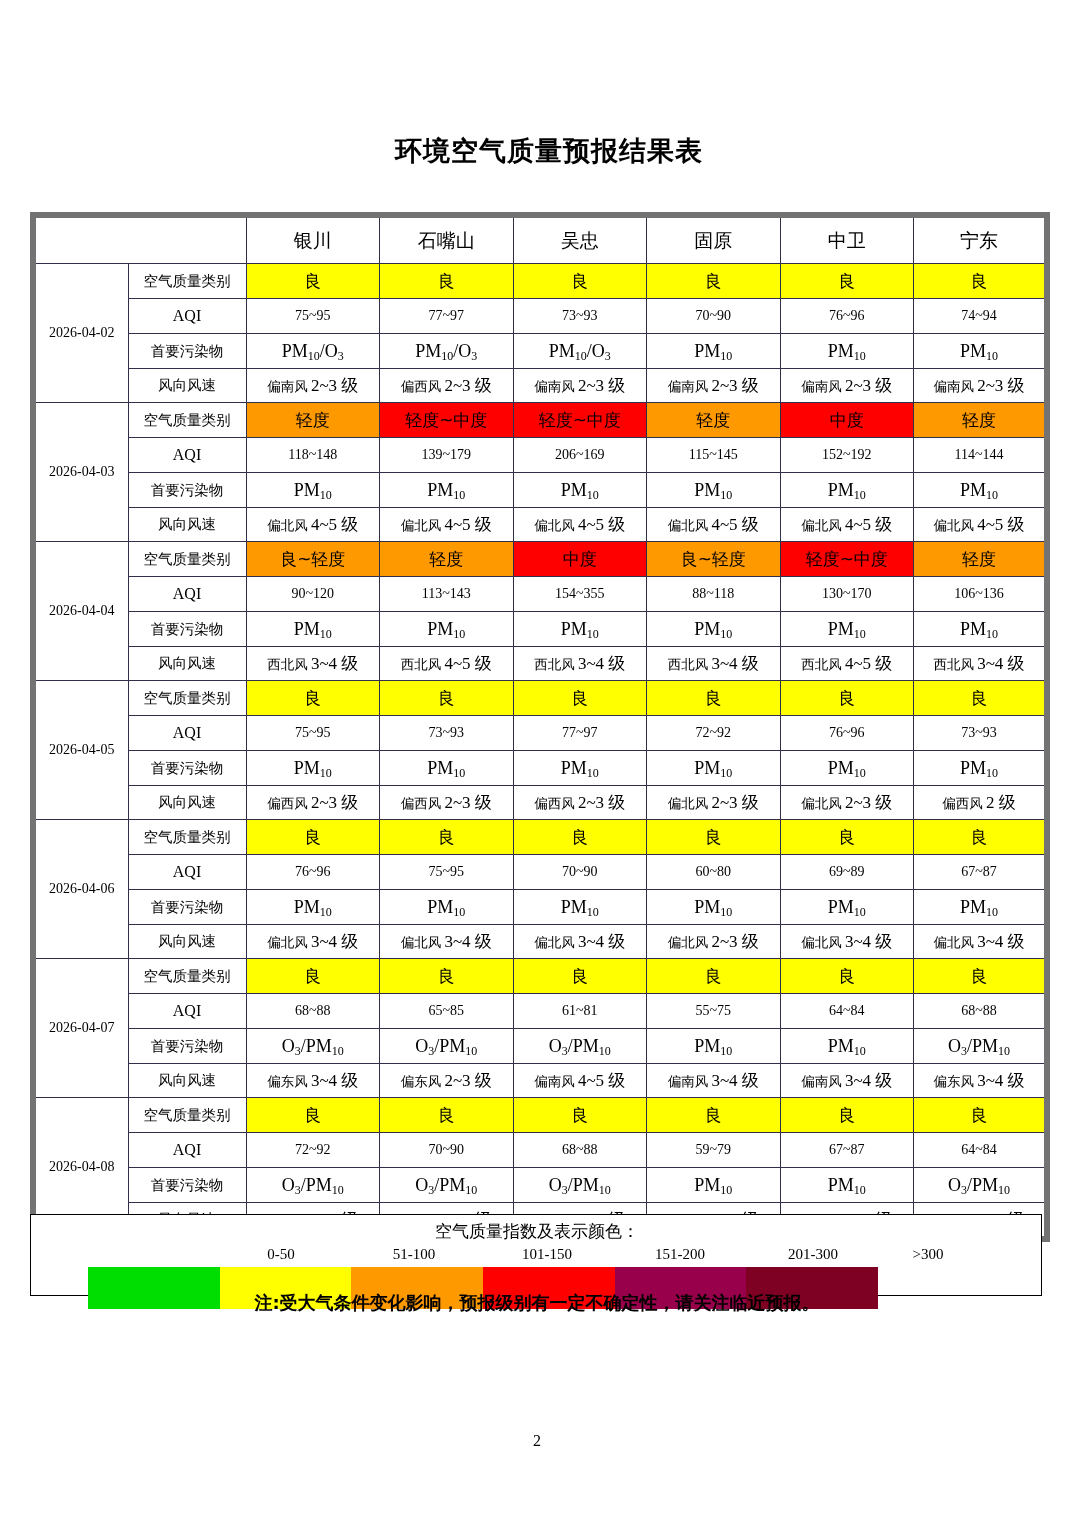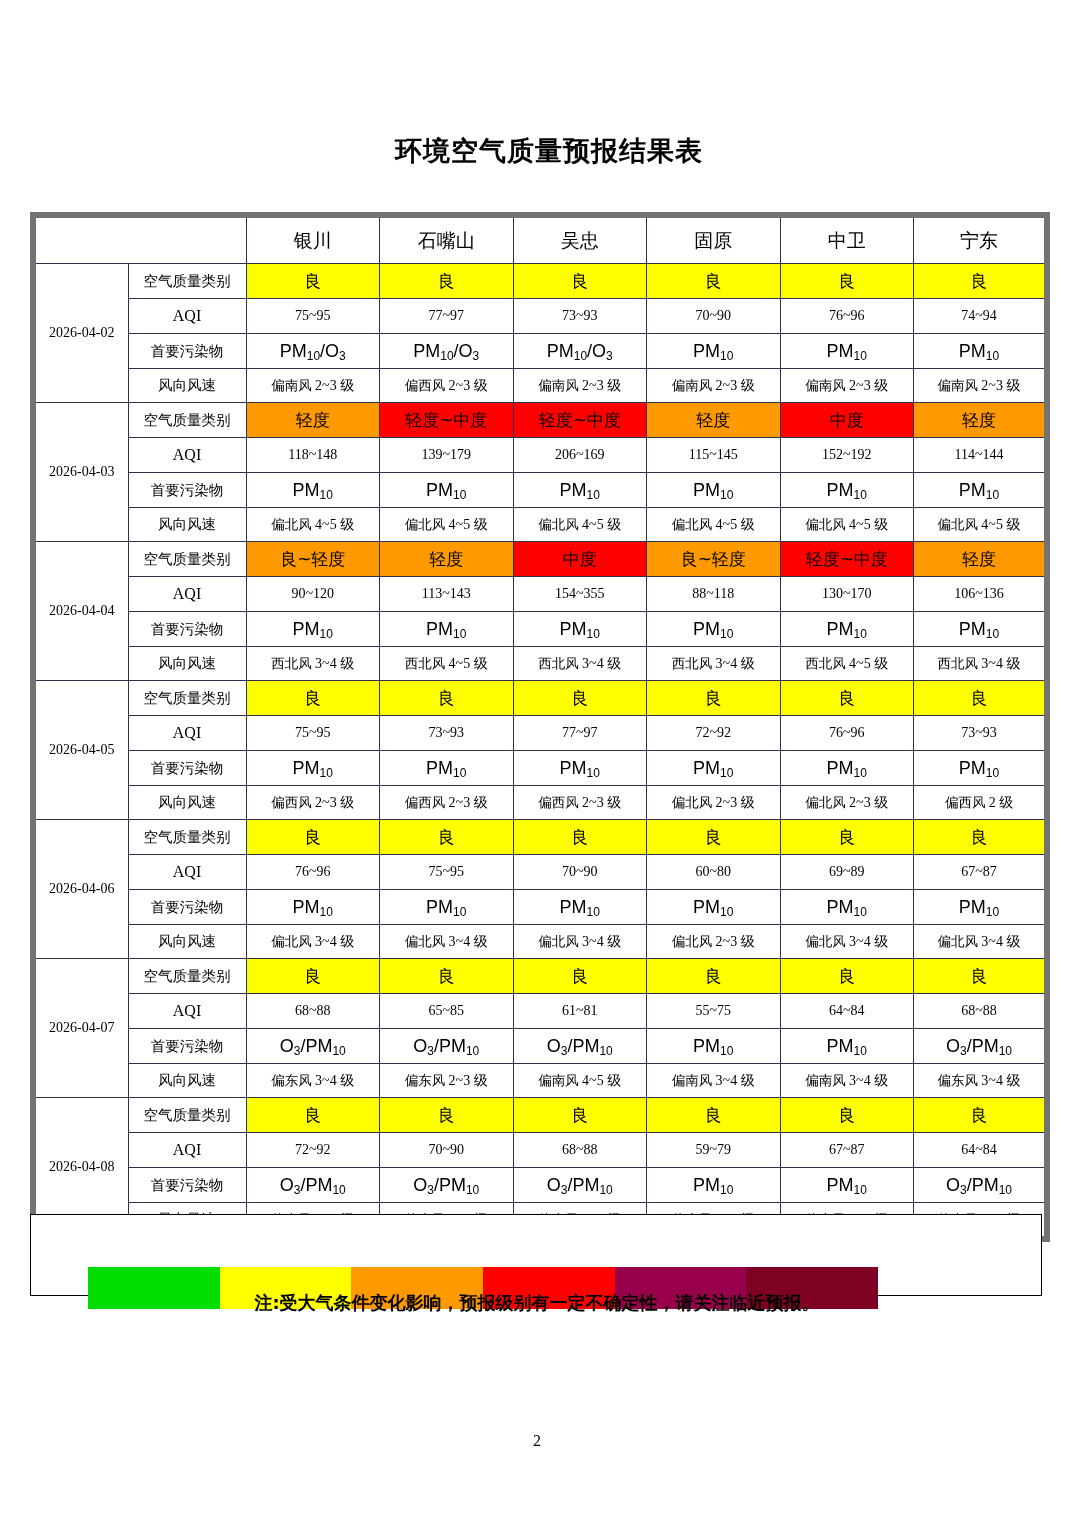--- a/index.html
+++ b/index.html
@@ -92,39 +92,39 @@
   .cat-cell {
     font-family: "DejaVu Sans", "Liberation Sans", sans-serif;
     font-size: 17px;
     color: #000;
   }
   .aqi-cell {
     font-family: "Liberation Serif", serif;
     font-size: 14px;
   }
   .pol-cell {
-    font-family: Liberation Sans, sans-serif;
+    font-family: Liberation Serif, serif;
     font-size: 18px;
   }
   .pol-cell sub {
     font-size: 12px;
     vertical-align: baseline;
     position: relative;
     top: 3px;
   }
   .wind-cell {
     font-size: 13px;
   }
   .wind-cell .wd {
     font-family: "DejaVu Sans", "Liberation Sans", sans-serif;
     font-size: 13.5px;
   }
   .wind-cell .ws {
     font-family: "Liberation Serif", serif;
-    font-size: 14px;
+    font-size: 17px;
   }
 
   
   .legend-box {
     position: absolute;
     left: 30px;
     top: 1214px;
     width: 1012px;
     height: 82px;
     border: 1px solid #000;
@@ -474,20 +474,29 @@
           <td class="wind-cell"><span class="wd">偏南风</span> <span class="ws">3~4 级</span></td>
           <td class="wind-cell"><span class="wd">偏南风</span> <span class="ws">2~3 级</span></td>
           <td class="wind-cell"><span class="wd">偏南风</span> <span class="ws">2~3 级</span></td>
           <td class="wind-cell"><span class="wd">偏南风</span> <span class="ws">3~4 级</span></td>
         </tr>
       </tbody>
   </table>
 </div>
 
 <div class="legend-box">
+  <div class="legend-title">空气质量指数及表示颜色：</div>
+  <div class="legend-ticks" id="legend-ticks">
+      <span style="left: 250px;">0-50</span>
+      <span style="left: 383px;">51-100</span>
+      <span style="left: 516px;">101-150</span>
+      <span style="left: 649px;">151-200</span>
+      <span style="left: 782px;">201-300</span>
+      <span style="left: 897px;">&gt;300</span>
+    </div>
   <div class="legend-bar" id="legend-bar">
       <div class="seg" style="background: rgb(0, 221, 0);"></div>
       <div class="seg" style="background: rgb(255, 255, 0);"></div>
       <div class="seg" style="background: rgb(255, 153, 0);"></div>
       <div class="seg" style="background: rgb(255, 0, 0);"></div>
       <div class="seg" style="background: rgb(153, 0, 76);"></div>
       <div class="seg" style="background: rgb(126, 0, 35);"></div>
     </div>
 </div>
 

